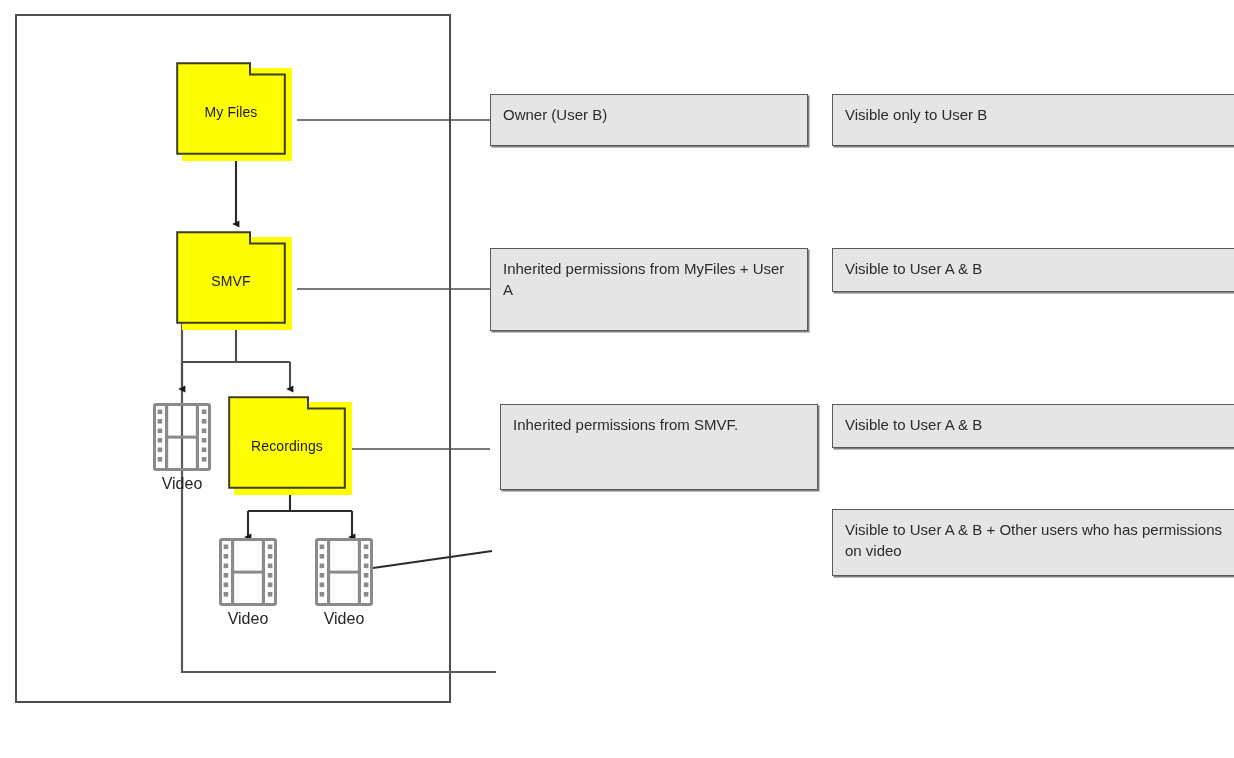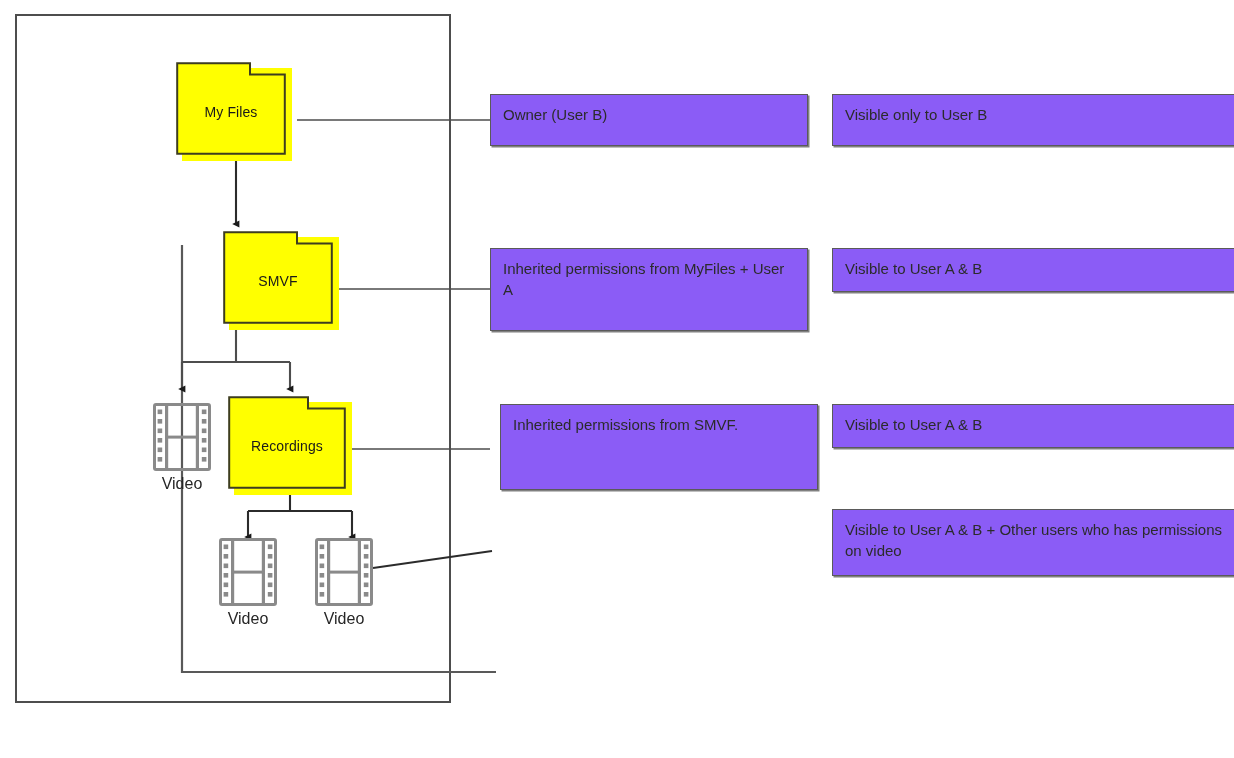--- a/index.html
+++ b/index.html
@@ -77,21 +77,21 @@
     width: 90px;
     text-align: center;
     font-size: 16px;
     color: #262626;
   }
 
   
   .callout {
     position: absolute;
     box-sizing: border-box;
-    background: #8b5cf6;
+    background: #e5e5e5;
     border: 1.4px solid #5a5a5a;
     box-shadow: 1.5px 1.5px 0 #808080;
     font-size: 15px;
     line-height: 1.42;
     color: #2b2b2b;
     padding: 9px 12px 8px 12px;
     white-space: pre-line;
   }
 </style>
 </head>
@@ -132,21 +132,21 @@
   </svg>
 
   <div class="folder" style="left:176px; top:62px; width:110px; height:93px;">
     <div class="shadow"></div>
     <svg class="body" viewBox="0 0 110 93" preserveAspectRatio="none">
       <path d="M1.2,1.2 L74,1.2 L74,12.5 L108.8,12.5 L108.8,91.8 L1.2,91.8 Z" fill="#FFFF00" stroke="#3d3d1f" stroke-width="2"></path>
     </svg>
     <div class="label">My Files</div>
   </div>
 
-  <div class="folder" style="left:176px; top:231px; width:110px; height:93px;margin-left:47px;">
+  <div class="folder" style="left:176px; top:231px; width:110px; height:93px;">
     <div class="shadow"></div>
     <svg class="body" viewBox="0 0 110 93" preserveAspectRatio="none">
       <path d="M1.2,1.2 L74,1.2 L74,12.5 L108.8,12.5 L108.8,91.8 L1.2,91.8 Z" fill="#FFFF00" stroke="#3d3d1f" stroke-width="2"></path>
     </svg>
     <div class="label">SMVF</div>
   </div>
 
   <div class="folder" style="left:228px; top:396px; width:118px; height:93px;">
     <div class="shadow"></div>
     <svg class="body" viewBox="0 0 118 93" preserveAspectRatio="none">

